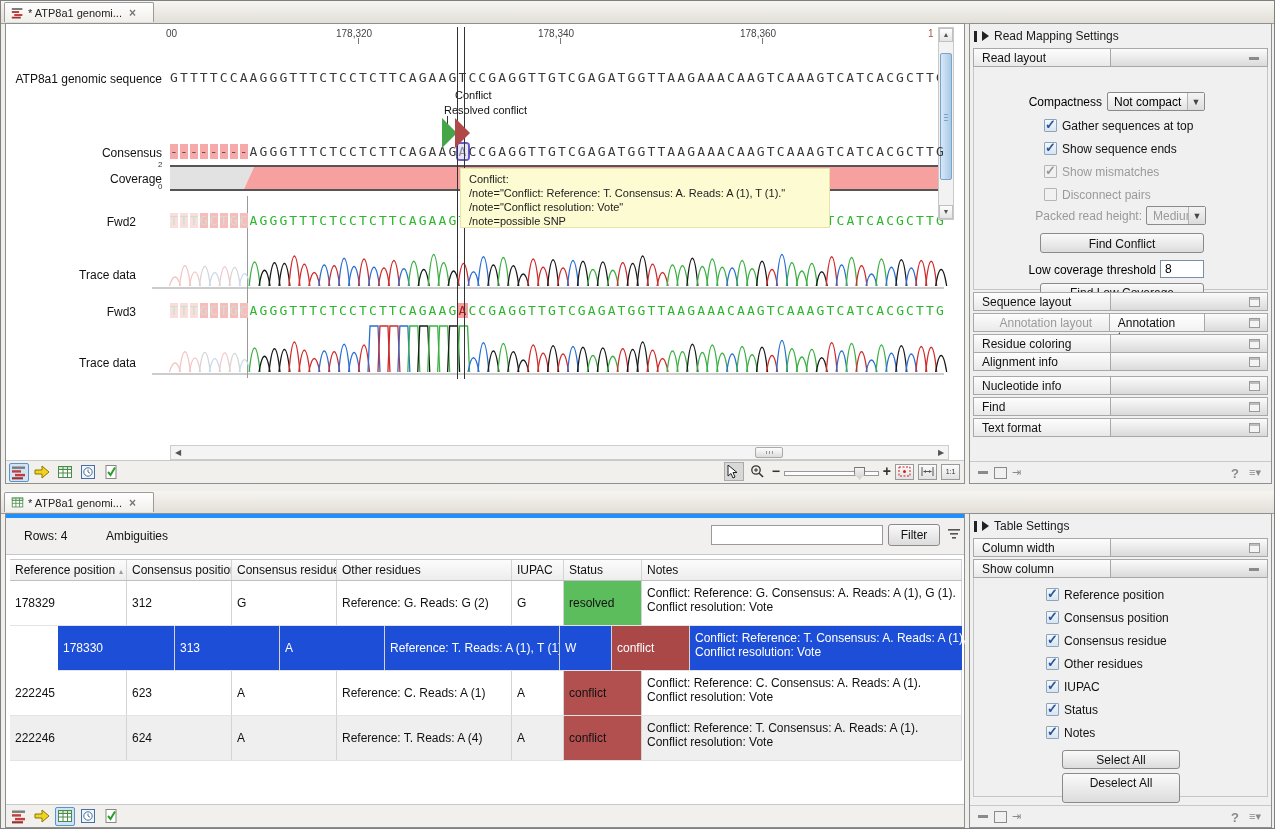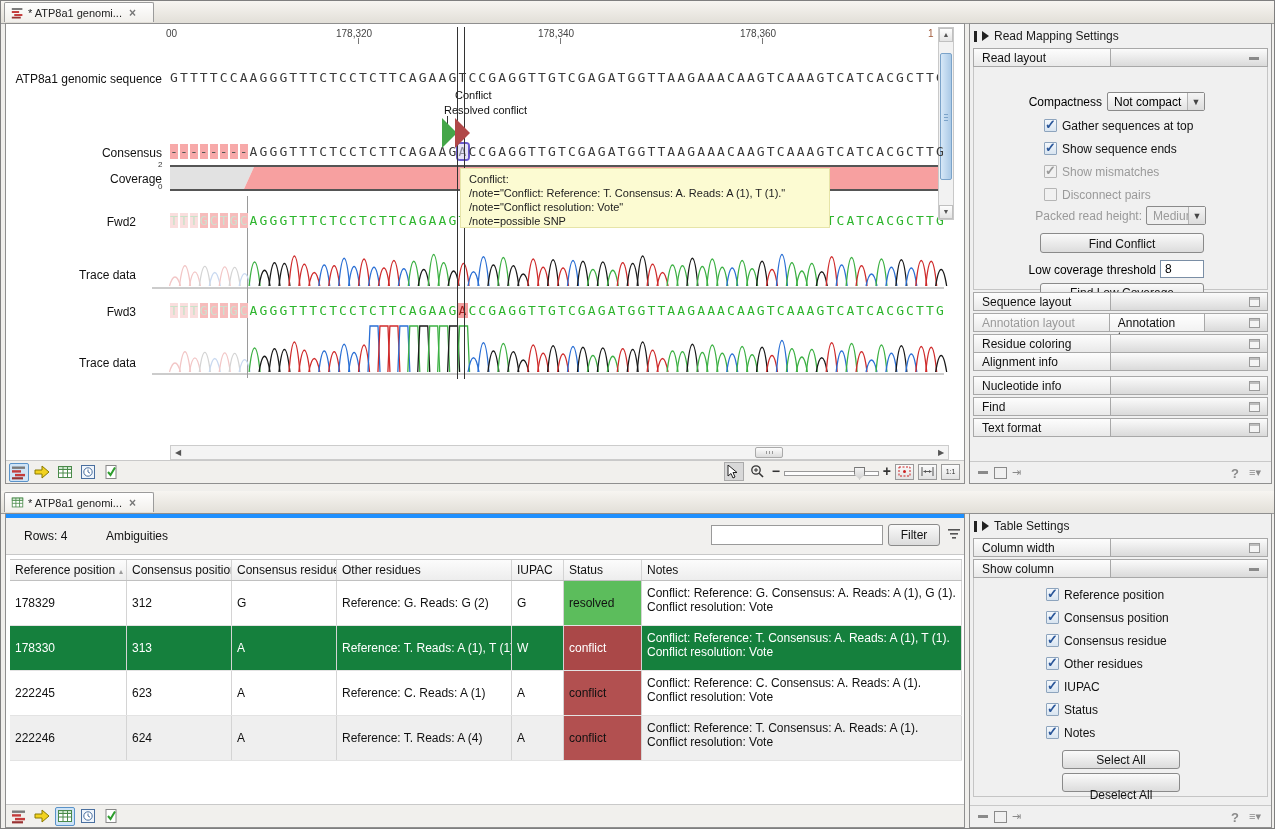--- a/index.html
+++ b/index.html
@@ -11,21 +11,21 @@
   .tab .close{color:#777;font-size:12px;font-weight:bold;margin-left:3px;cursor:default;}
   
   .editor{position:absolute;background:#ffffff;border:1px solid #8f8f8f;box-sizing:border-box;}
   .sidepanel{position:absolute;background:#f0f0f0;border:1px solid #8f8f8f;box-sizing:border-box;font-size:12px;}
   .sp-header{position:absolute;left:4px;top:3px;height:18px;display:flex;align-items:center;gap:5px;font-size:12px;color:#1a1a1a;}
   .sp-header .bar{width:3px;height:11px;background:#222;}
   .sp-header .tri{width:0;height:0;border-left:7px solid #222;border-top:5px solid transparent;border-bottom:5px solid transparent;}
   .grp{position:absolute;left:3px;right:3px;height:19px;background:linear-gradient(#fbfbfb,#dadada);border:1px solid #a8a8a8;box-sizing:border-box;}
   .grp-tab{position:absolute;left:-1px;top:-1px;bottom:-1px;width:47%;background:linear-gradient(#fdfdfd,#e9e9e9);border:1px solid #a8a8a8;box-sizing:border-box;padding:2px 0 0 8px;font-size:12px;color:#111;}
   .grp-tab2{position:absolute;left:46%;top:-1px;bottom:-1px;width:33%;background:linear-gradient(#ffffff,#f2f2f2);border:1px solid #a8a8a8;box-sizing:border-box;padding:2px 0 0 8px;font-size:12px;color:#111;}
-  .grp-tab.dis{color:#9a9a9a;}
+  .grp-tab.dis{color:#9a9a9a;text-align:center;}
   .ic-min{position:absolute;right:8px;top:8px;width:10px;height:3px;background:#8a8a8a;}
   .ic-sq{position:absolute;right:7px;top:4px;width:11px;height:10px;border:1px solid #9a9a9a;background:#f4f4f4;box-sizing:border-box;}
   .ic-sq::before{content:"";position:absolute;left:0;right:0;top:0;height:2px;background:#bdbdbd;}
   
   .btn{position:absolute;border:1px solid #8a8a8a;border-radius:3px;background:linear-gradient(#fafafa,#dcdcdc);font-size:12px;color:#111;text-align:center;box-sizing:border-box;}
   .cb{display:inline-block;width:13px;height:13px;border:1px solid #8da4bd;border-radius:1px;background:linear-gradient(#f4f8fc,#d8e4f0);position:relative;vertical-align:-2px;box-sizing:border-box;}
   .cb.checked::after{content:"\2713";position:absolute;left:0px;top:-3px;font-size:13px;font-weight:bold;color:#2b579a;}
   .cb.dis{border-color:#b5b5b5;background:#f1f1f1;}
   .cb.dis::after{color:#9a9a9a;}
   .cbrow{position:absolute;font-size:12px;color:#111;white-space:nowrap;}
@@ -71,21 +71,21 @@
   .zslider .th{position:absolute;left:74%;top:2px;width:9px;height:11px;background:linear-gradient(#f4f4f4,#cfcfcf);border:1px solid #777;clip-path:polygon(0 0,100% 0,100% 60%,50% 100%,0 60%);}
   .zbtn{width:19px;height:16px;border:1px solid #9a9a9a;background:linear-gradient(#fbfbfb,#e2e2e2);display:flex;align-items:center;justify-content:center;font-size:8px;color:#333;box-sizing:border-box;}
   
   .bluebar{position:absolute;left:0;right:0;top:0;height:4px;background:#1e90ff;}
   .ttoolbar{position:absolute;left:0;right:0;top:4px;height:37px;background:#f1f0ee;border-bottom:1px solid #c8c8c8;font-size:12px;color:#111;box-sizing:border-box;}
   .tbl{position:absolute;font-size:12px;color:#111;}
   .tbl-header{display:grid;border-top:1px solid #c8c8c8;border-bottom:1px solid #c0c0c0;background:linear-gradient(#fcfcfc,#ededed);}
   .tbl-header .hc{padding:3px 0 3px 5px;border-right:1px solid #d4d4d4;white-space:nowrap;overflow:hidden;}
   .trow{display:grid;height:44px;border-bottom:1px solid #e3e3e3;background:#fff;}
   .trow.alt{background:#efefef;}
-  .trow.sel{background:#15803d;color:#fff;}
+  .trow.sel{background:#1d4ed8;color:#fff;margin-left:48px;}
   .trow .tc{padding:0 0 0 5px;border-right:1px solid #d4d4d4;display:flex;align-items:center;white-space:nowrap;overflow:hidden;}
   .trow .tc.notes{display:block;padding-top:5px;line-height:14px;}
   .trow .tc.status{padding:0;position:relative;}
   .statusfill{position:absolute;inset:0;display:flex;align-items:center;padding-left:5px;}
   .statusfill.green{background:#5cbd5c;color:#111;}
   .statusfill.red{background:#b25050;color:#111;}
   .trow.sel .statusfill.red{color:#fff;background:#aa4848;}
   .sorticon{font-size:8px;color:#9a9a9a;margin-left:4px;}
   
   .pfoot{position:absolute;left:0;right:0;bottom:0;height:21px;border-top:1px solid #c9c9c9;background:#f0f0f0;}
@@ -644,21 +644,21 @@
         <div id="sc-checks">
             <div class="cbrow" style="left: 72px; top: 10px;"><span class="cb checked"></span><span class="lbl">Reference position</span></div>
             <div class="cbrow" style="left: 72px; top: 33px;"><span class="cb checked"></span><span class="lbl">Consensus position</span></div>
             <div class="cbrow" style="left: 72px; top: 56px;"><span class="cb checked"></span><span class="lbl">Consensus residue</span></div>
             <div class="cbrow" style="left: 72px; top: 79px;"><span class="cb checked"></span><span class="lbl">Other residues</span></div>
             <div class="cbrow" style="left: 72px; top: 102px;"><span class="cb checked"></span><span class="lbl">IUPAC</span></div>
             <div class="cbrow" style="left: 72px; top: 125px;"><span class="cb checked"></span><span class="lbl">Status</span></div>
             <div class="cbrow" style="left: 72px; top: 148px;"><span class="cb checked"></span><span class="lbl">Notes</span></div>
           </div>
         <div class="btn" style="left:88px;top:172px;width:118px;height:19px;padding-top:2px;">Select All</div>
-        <div class="btn" style="left:88px;top:195px;width:118px;height:19px;padding-top:14px;">Deselect All</div>
+        <div class="btn" style="left:88px;top:195px;width:118px;height:30px;padding-top:2px;">Deselect All</div>
       </div>
       <div class="pfoot">
         <div class="fi" style="left:8px;top:9px;width:10px;height:3px;background:#8a8a8a;"></div>
         <div class="fi" style="left:24px;top:5px;width:11px;height:10px;border:1px solid #8a8a8a;"></div>
         <div class="fi" style="left:42px;">⇥</div>
         <div class="fi" style="right:32px;font-weight:bold;font-size:13px;">?</div>
         <div class="fi" style="right:10px;">≡▾</div>
       </div>
     </div>
   </div>

